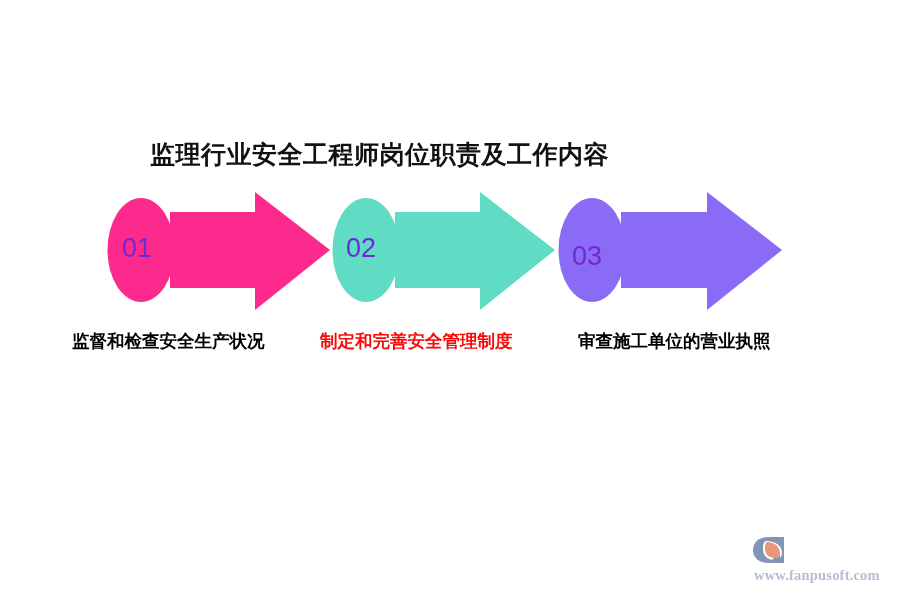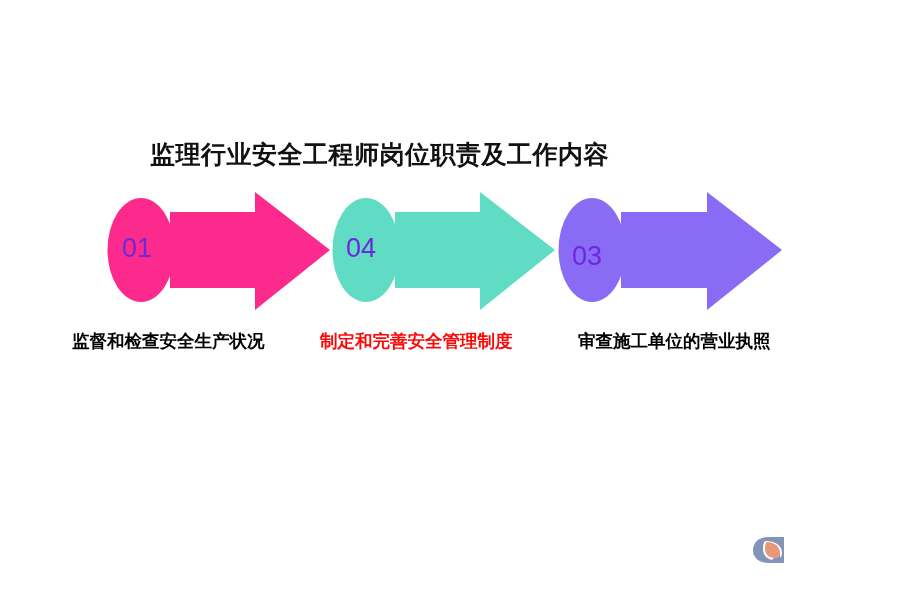--- a/index.html
+++ b/index.html
@@ -130,31 +130,32 @@
       </g>
 
       <g>
         <path d="M 621 27 L 707 27 L 707 7 L 782 65 L 707 125 L 707 103 L 621 103 Z" fill="#8a6bf5"></path>
         <ellipse cx="592" cy="65" rx="33.5" ry="52" fill="#8a6bf5"></ellipse>
       </g>
     </svg>
   </div>
 
   <div class="step-number num-1">01</div>
-  <div class="step-number num-2">04</div>
+  <div class="step-number num-2">02</div>
   <div class="step-number num-3">03</div>
 
   <div class="caption cap-1">监督和检查安全生产状况</div>
   <div class="caption cap-2">制定和完善安全管理制度</div>
   <div class="caption cap-3">审查施工单位的营业执照</div>
 
   <div class="logo">
     <div class="logo-row">
       <svg class="logo-mark" viewBox="0 0 34 30" xmlns="http://www.w3.org/2000/svg">
         <path d="M 17 2 L 32 2 L 32 28 L 17 28 C 6 28 1 22 1 15 C 1 8 6 2 17 2 Z" fill="#8295b8"></path>
         <path d="M 14 6 C 24 6 30 11 30 18 C 30 22 27 25 22 25 C 16 25 11 21 11 14 C 11 9 12 6 14 6 Z" fill="#ffffff"></path>
         <path d="M 15 7 C 23 7 28 12 28 18 C 28 21 26 23 22 23 C 17 23 13 19 13 14 C 13 10 14 7 15 7 Z" fill="#e89878"></path>
         <path d="M 22 23 C 26 23 28 21 28 18 L 28 26 L 19 26 Z" fill="#8295b8"></path>
       </svg>
     </div>
+    <div class="logo-url">www.fanpusoft.com</div>
   </div>
 
 </div>
 
 </body></html>

